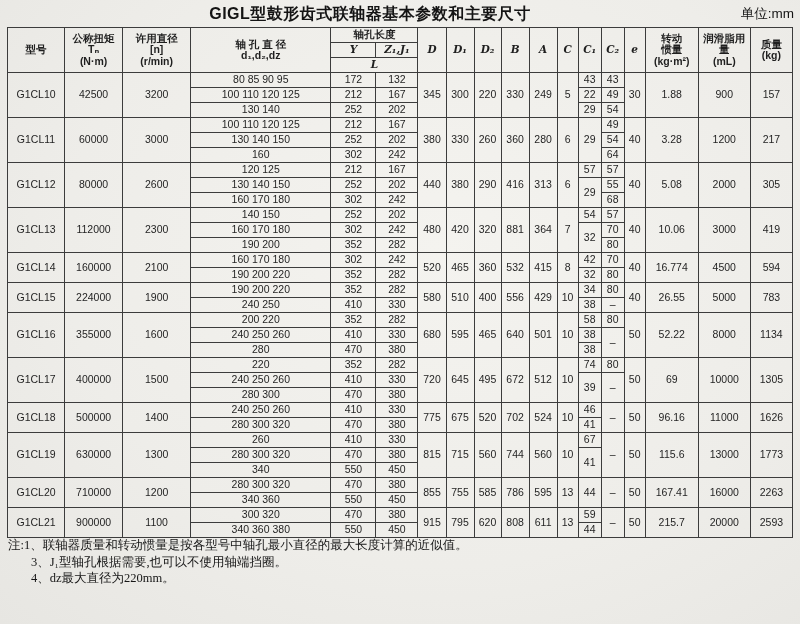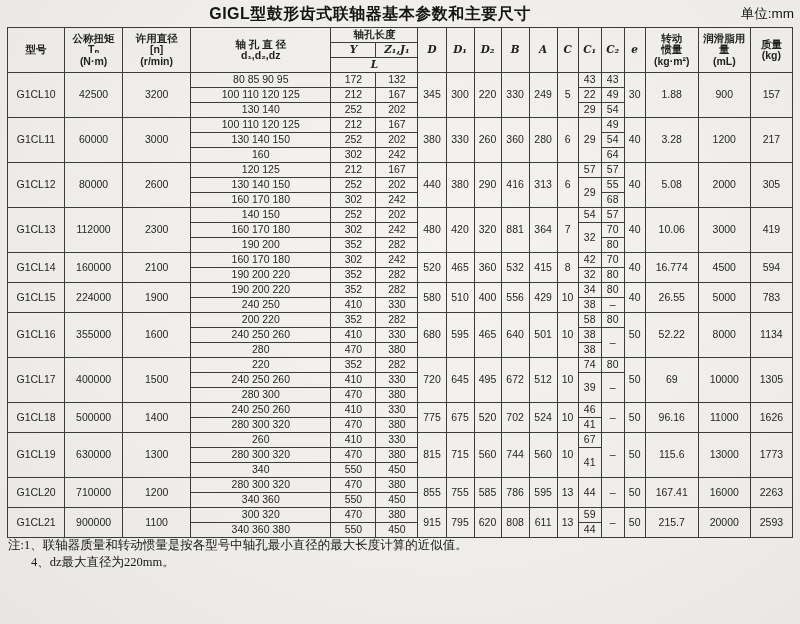--- a/index.html
+++ b/index.html
@@ -457,15 +457,16 @@
           <td>340 360 380</td>
           <td>550</td>
           <td>450</td>
           <td>44</td>
         </tr>
       </tbody>
   </table>
 
   <div class="notes">
     <div class="note-line">注:1、联轴器质量和转动惯量是按各型号中轴孔最小直径的最大长度计算的近似值。</div>
+    <div class="note-line">3、J₁型轴孔根据需要,也可以不使用轴端挡圈。</div>
     <div class="note-line">4、dz最大直径为220mm。</div>
   </div>
 </div>
 
 </body></html>

